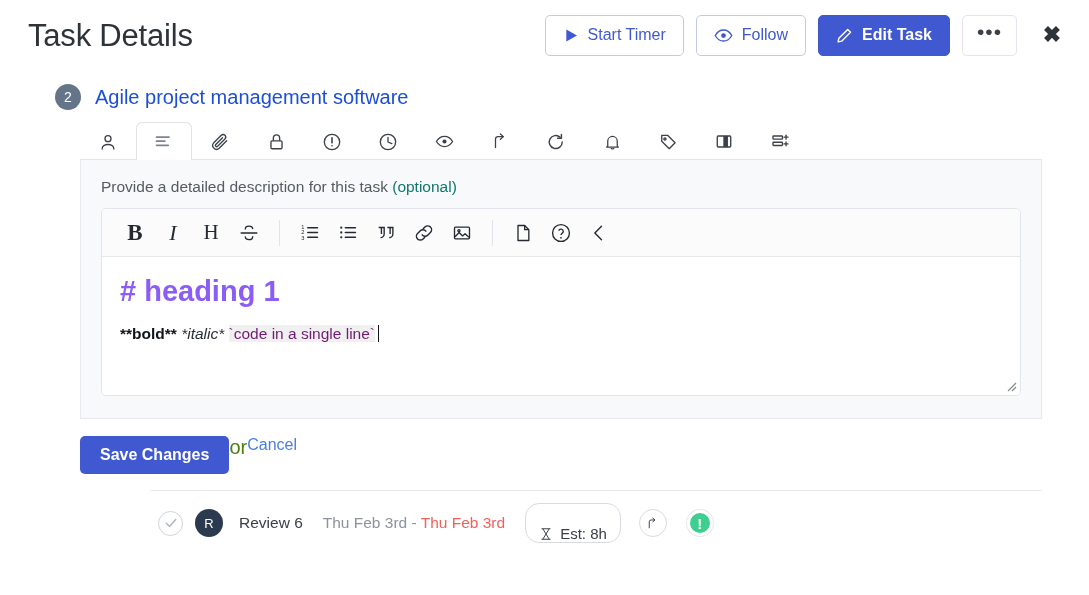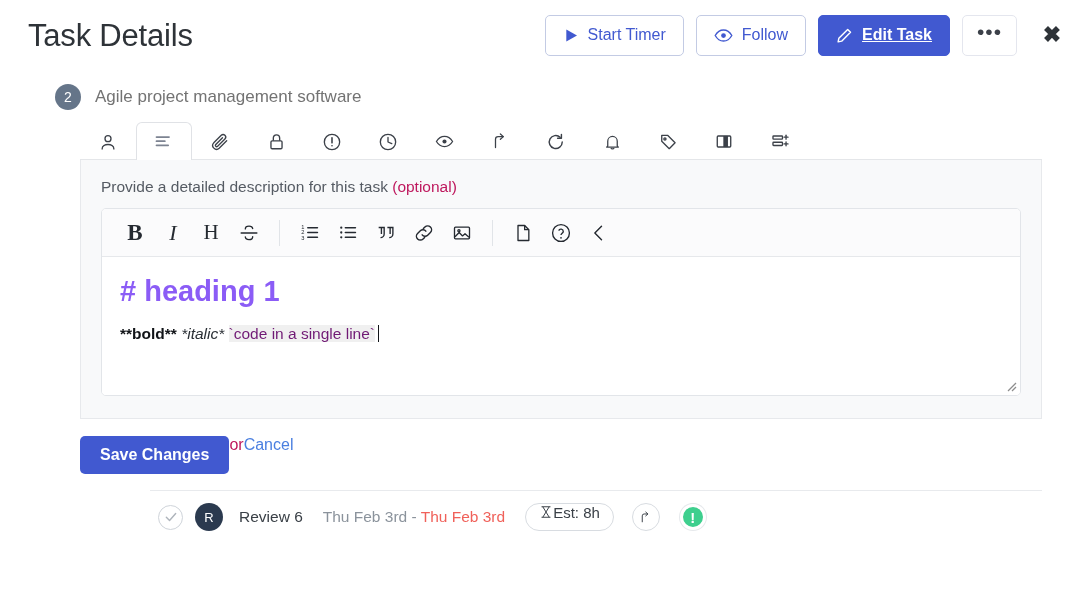--- a/index.html
+++ b/index.html
@@ -49,21 +49,20 @@
     background: #ffffff;
     border: 1px solid #c3cbe4;
     color: #4159d0;
     line-height: 1;
   }
   .btn-primary {
     background: #4159d0;
     border-color: #4159d0;
     color: #ffffff;
     font-weight: 600;
-    text-decoration: underline;
   }
   .btn-icon-only {
     width: 55px;
     padding: 0;
     justify-content: center;
     border-color: #e4e6ee;
     color: #3c4149;
   }
   .dots { font-size: 21px; line-height: 0; letter-spacing: 1px; position: relative; top: -3px; }
   .close-x {
@@ -87,22 +86,22 @@
   .badge-num {
     width: 26px; height: 26px;
     border-radius: 50%;
     background: #657589;
     color: #ffffff;
     font-size: 14px;
     display: flex; align-items: center; justify-content: center;
     flex: none;
   }
   .task-name {
-    font-size: 17px;
-    color: #737373;
+    font-size: 20px;
+    color: #1d4ed8;
   }
 
   
   .tabs {
     position: relative;
     margin-left: 80px;
     margin-right: 47px;
     display: flex;
     align-items: flex-end;
     height: 40px;
@@ -135,21 +134,21 @@
     background: #f8f9fa;
     border: 1px solid #e7e9ec;
     border-top: none;
     padding: 18px 20px 22px 20px;
   }
   .desc-label {
     font-size: 15.5px;
     color: #555b63;
     margin-bottom: 12px;
   }
-  .desc-label .optional { color: #be185d; }
+  .desc-label .optional { color: #0f766e; }
 
   .editor {
     border: 1px solid #e2e5e9;
     border-radius: 5px;
     background: #ffffff;
     overflow: hidden;
   }
   .editor-toolbar {
     display: flex;
     align-items: center;
@@ -225,21 +224,21 @@
     color: #ffffff;
     border: none;
     border-radius: 5px;
     height: 38px;
     padding: 0 20px;
     font-size: 16px;
     font-weight: 600;
     cursor: pointer;
     font-family: "Liberation Sans", sans-serif;
   }
-  .or-text { color: #be185d; font-size: 16px; }
+  .or-text { color: #4d7c0f; font-size: 20px; }
   .cancel-link { color: #4a7fe0; font-size: 16px; cursor: pointer; }
 
   
   .divider {
     margin-left: 150px;
     margin-right: 47px;
     height: 1px;
     background: #e8eaed;
   }
   .subitem {
@@ -266,22 +265,23 @@
     display: flex; align-items: center; justify-content: center;
     flex: none;
   }
   .sub-name { font-size: 15.5px; color: #3a4047; margin-left: 4px; }
   .sub-dates { font-size: 15.5px; margin-left: 8px; }
   .date-start { color: #8b939c; }
   .date-sep { color: #8b939c; }
   .date-end { color: #f0615a; }
   .est-pill {
     display: inline-flex;
-    align-items: flex-start;
-    height: 28px;
+    align-items: flex-end;
+    gap: 7px;
+    height: 40px;
     padding: 0 13px;
     border: 1px solid #d8dce1;
     border-radius: 14px;
     font-size: 15px;
     color: #3a4047;
     margin-left: 8px;
     cursor: pointer;
   }
   .round-btn {
     width: 28px; height: 28px;

